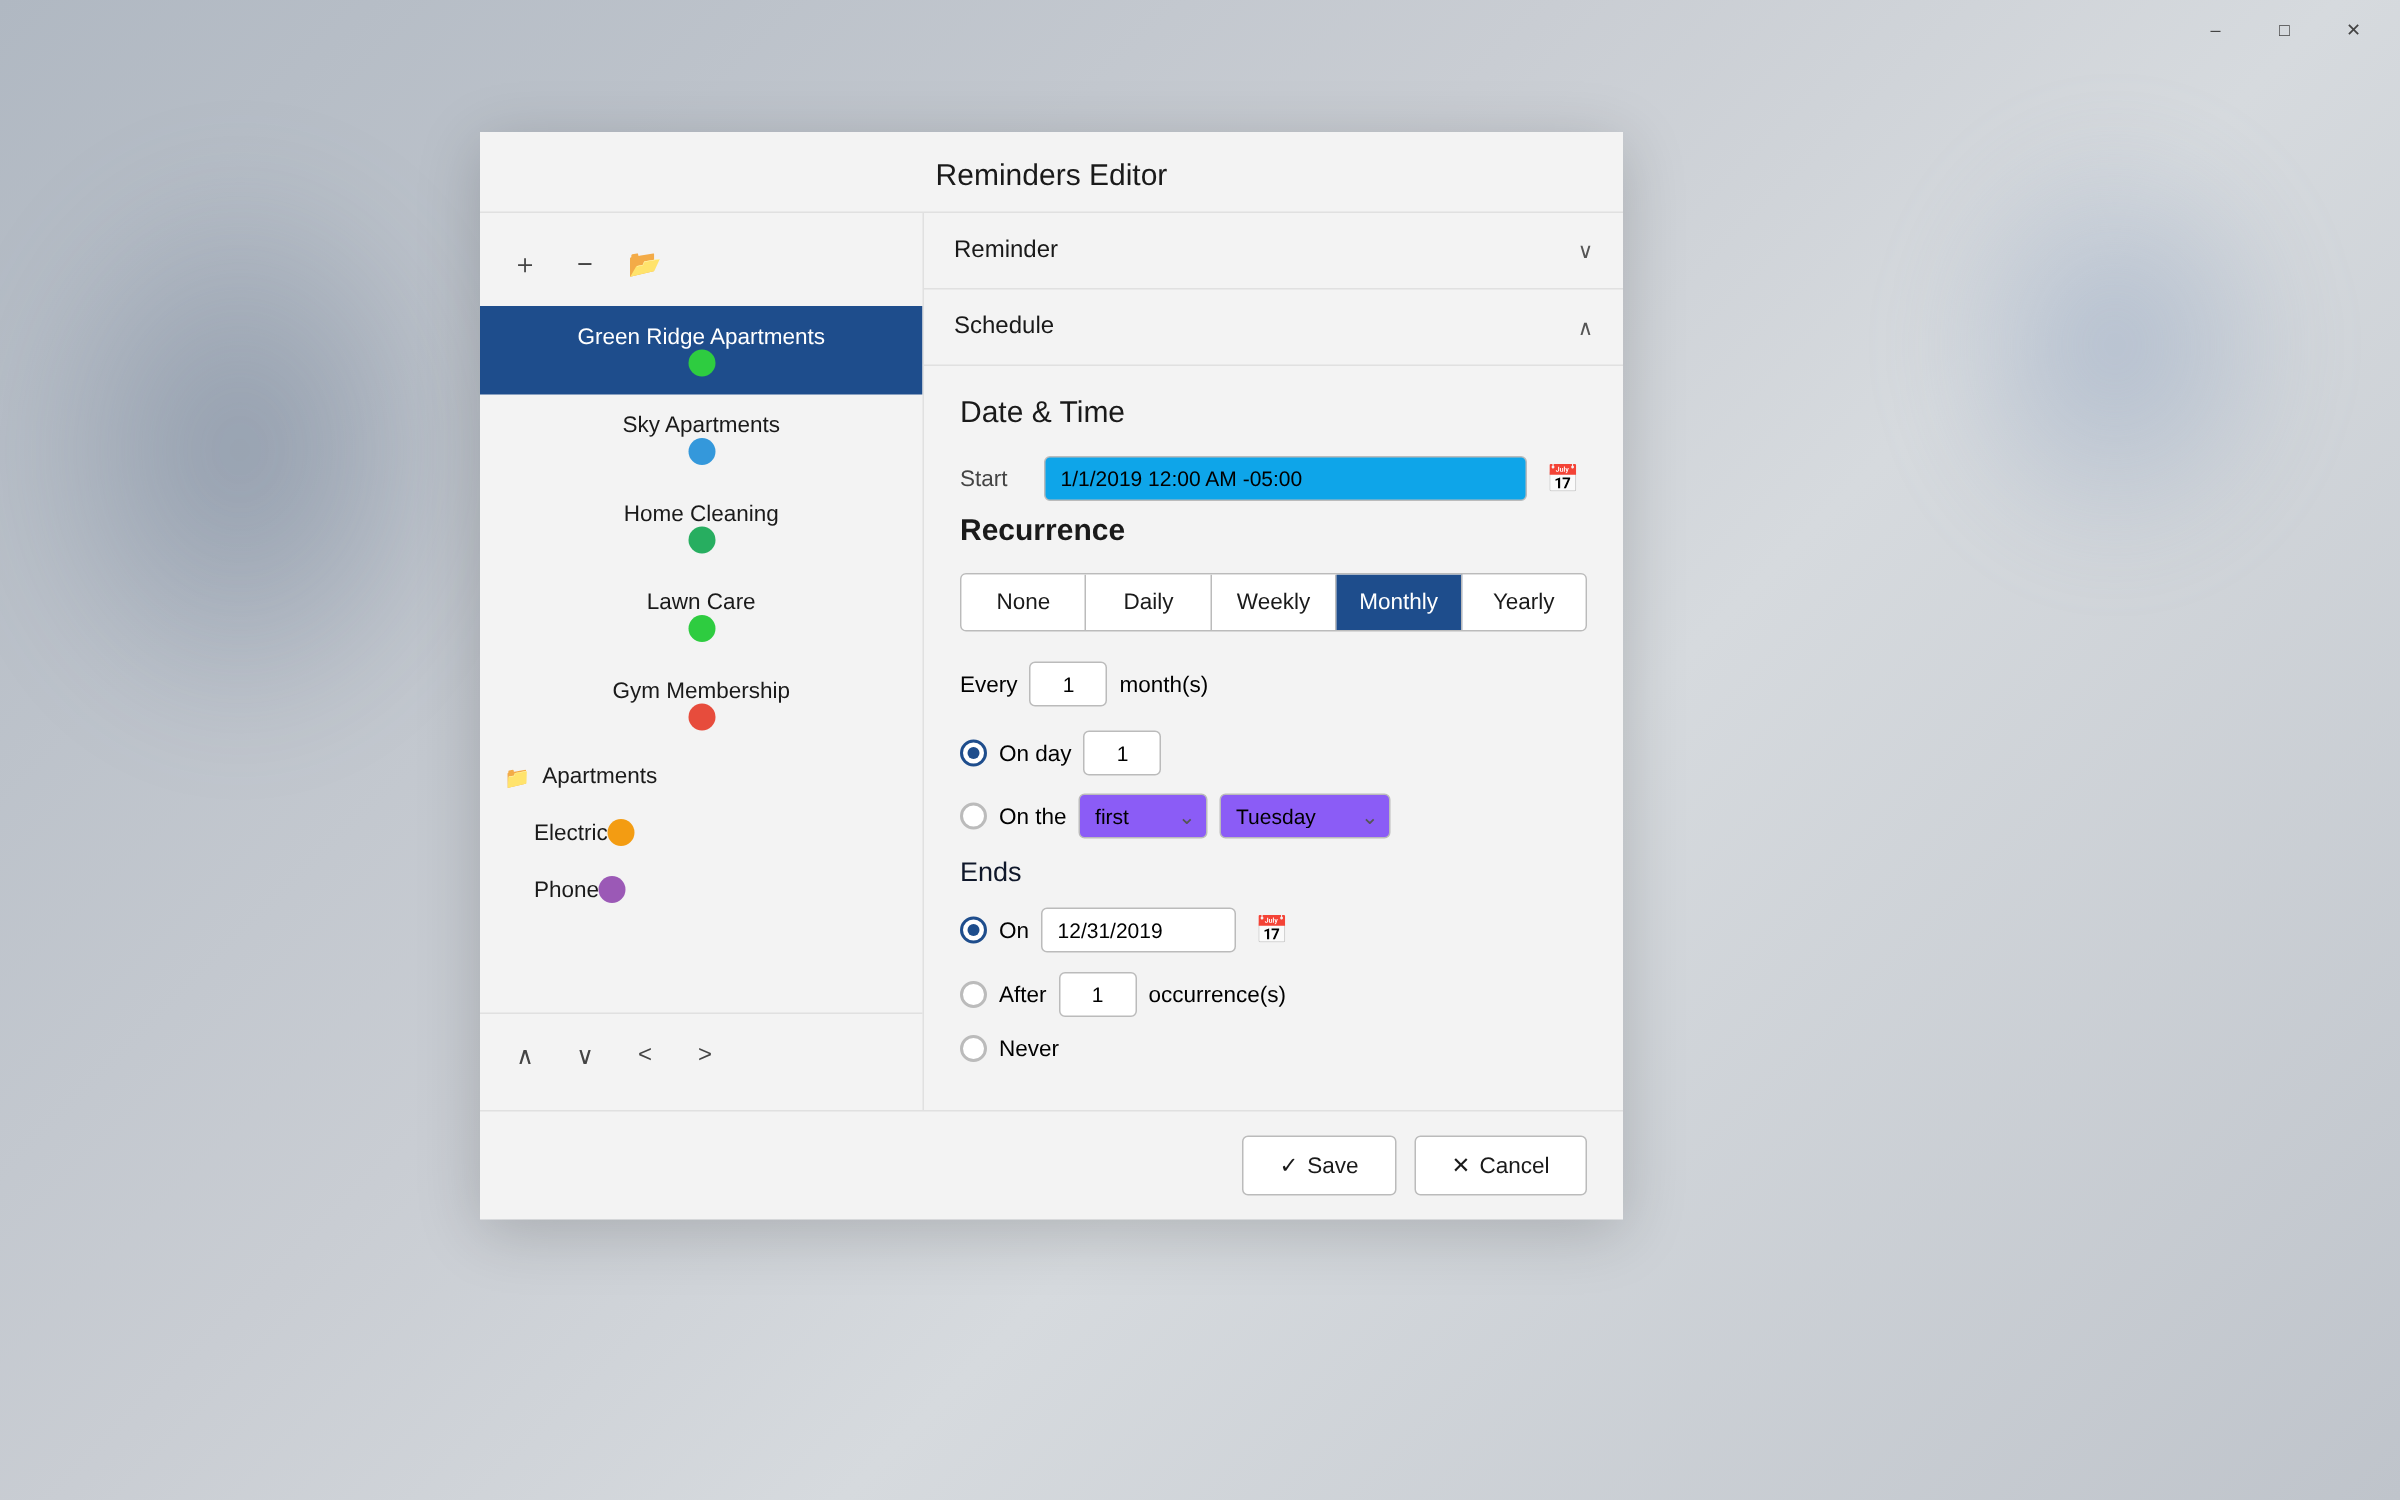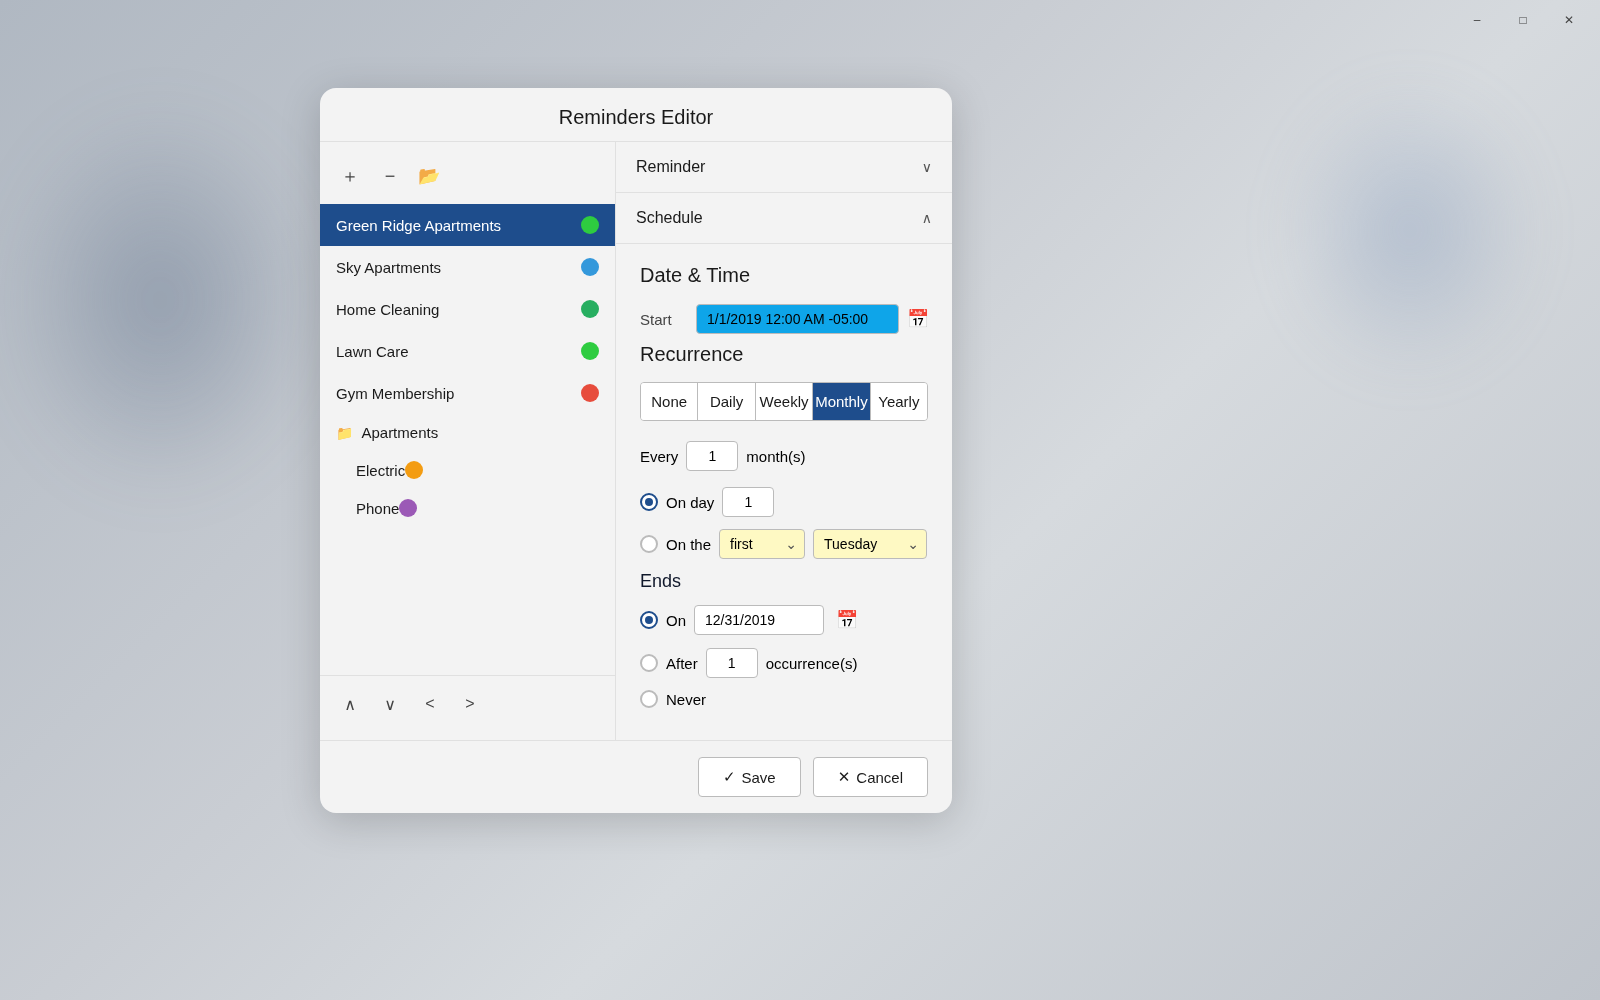--- a/index.html
+++ b/index.html
@@ -47,23 +47,23 @@
       border: none;
       cursor: pointer;
       font-size: 12px;
       color: #444;
     }
 
     
     .dialog {
       position: absolute;
       top: 88px; left: 320px;
-      width: 632px;
+      width: 762px;
       background: #f3f3f3;
-      border-radius: 16px;
+      border-radius: 0;
       box-shadow: 0 8px 40px rgba(0,0,0,0.18);
       display: flex;
       flex-direction: column;
     }
     .dialog-titlebar {
       padding: 18px 0 12px;
       text-align: center;
       font-size: 20px;
       font-weight: 400;
       color: #1a1a1a;
@@ -101,20 +101,21 @@
       overflow-y: auto;
     }
     .list-item {
       display: flex;
       align-items: center;
       justify-content: space-between;
       padding: 12px 16px;
       cursor: pointer;
       font-size: 15px;
       color: #1a1a1a;
+      flex-direction: column;
     }
     .list-item.active {
       background: #1e4d8c;
       color: white;
     }
     .dot {
       width: 18px; height: 18px;
       border-radius: 50%;
       flex-shrink: 0;
     }
@@ -200,21 +201,21 @@
     }
     .cal-icon {
       width: 32px; height: 32px;
       display: flex; align-items: center; justify-content: center;
       cursor: pointer;
       font-size: 18px;
       color: #555;
     }
     .recurrence-title {
       font-size: 20px;
-      font-weight: 400;
+      font-weight: 700;
       margin-bottom: 16px;
       color: #1a1a1a;
     }
     .recurrence-tabs {
       display: flex;
       gap: 0;
       margin-bottom: 20px;
       border: 1px solid #bbb;
       border-radius: 4px;
       overflow: hidden;
@@ -278,21 +279,21 @@
     }
     .dropdown-wrap {
       position: relative;
       display: inline-block;
     }
     .dropdown-wrap select {
       border: 1px solid #bbb;
       border-radius: 4px;
       padding: 6px 28px 6px 10px;
       font-size: 14px;
-      background: #fef9c3;
+      background: #8b5cf6;
       appearance: none;
       cursor: pointer;
     }
     .dropdown-wrap::after {
       content: '⌄';
       position: absolute;
       right: 8px; top: 50%;
       transform: translateY(-50%);
       pointer-events: none;
       font-size: 14px;

